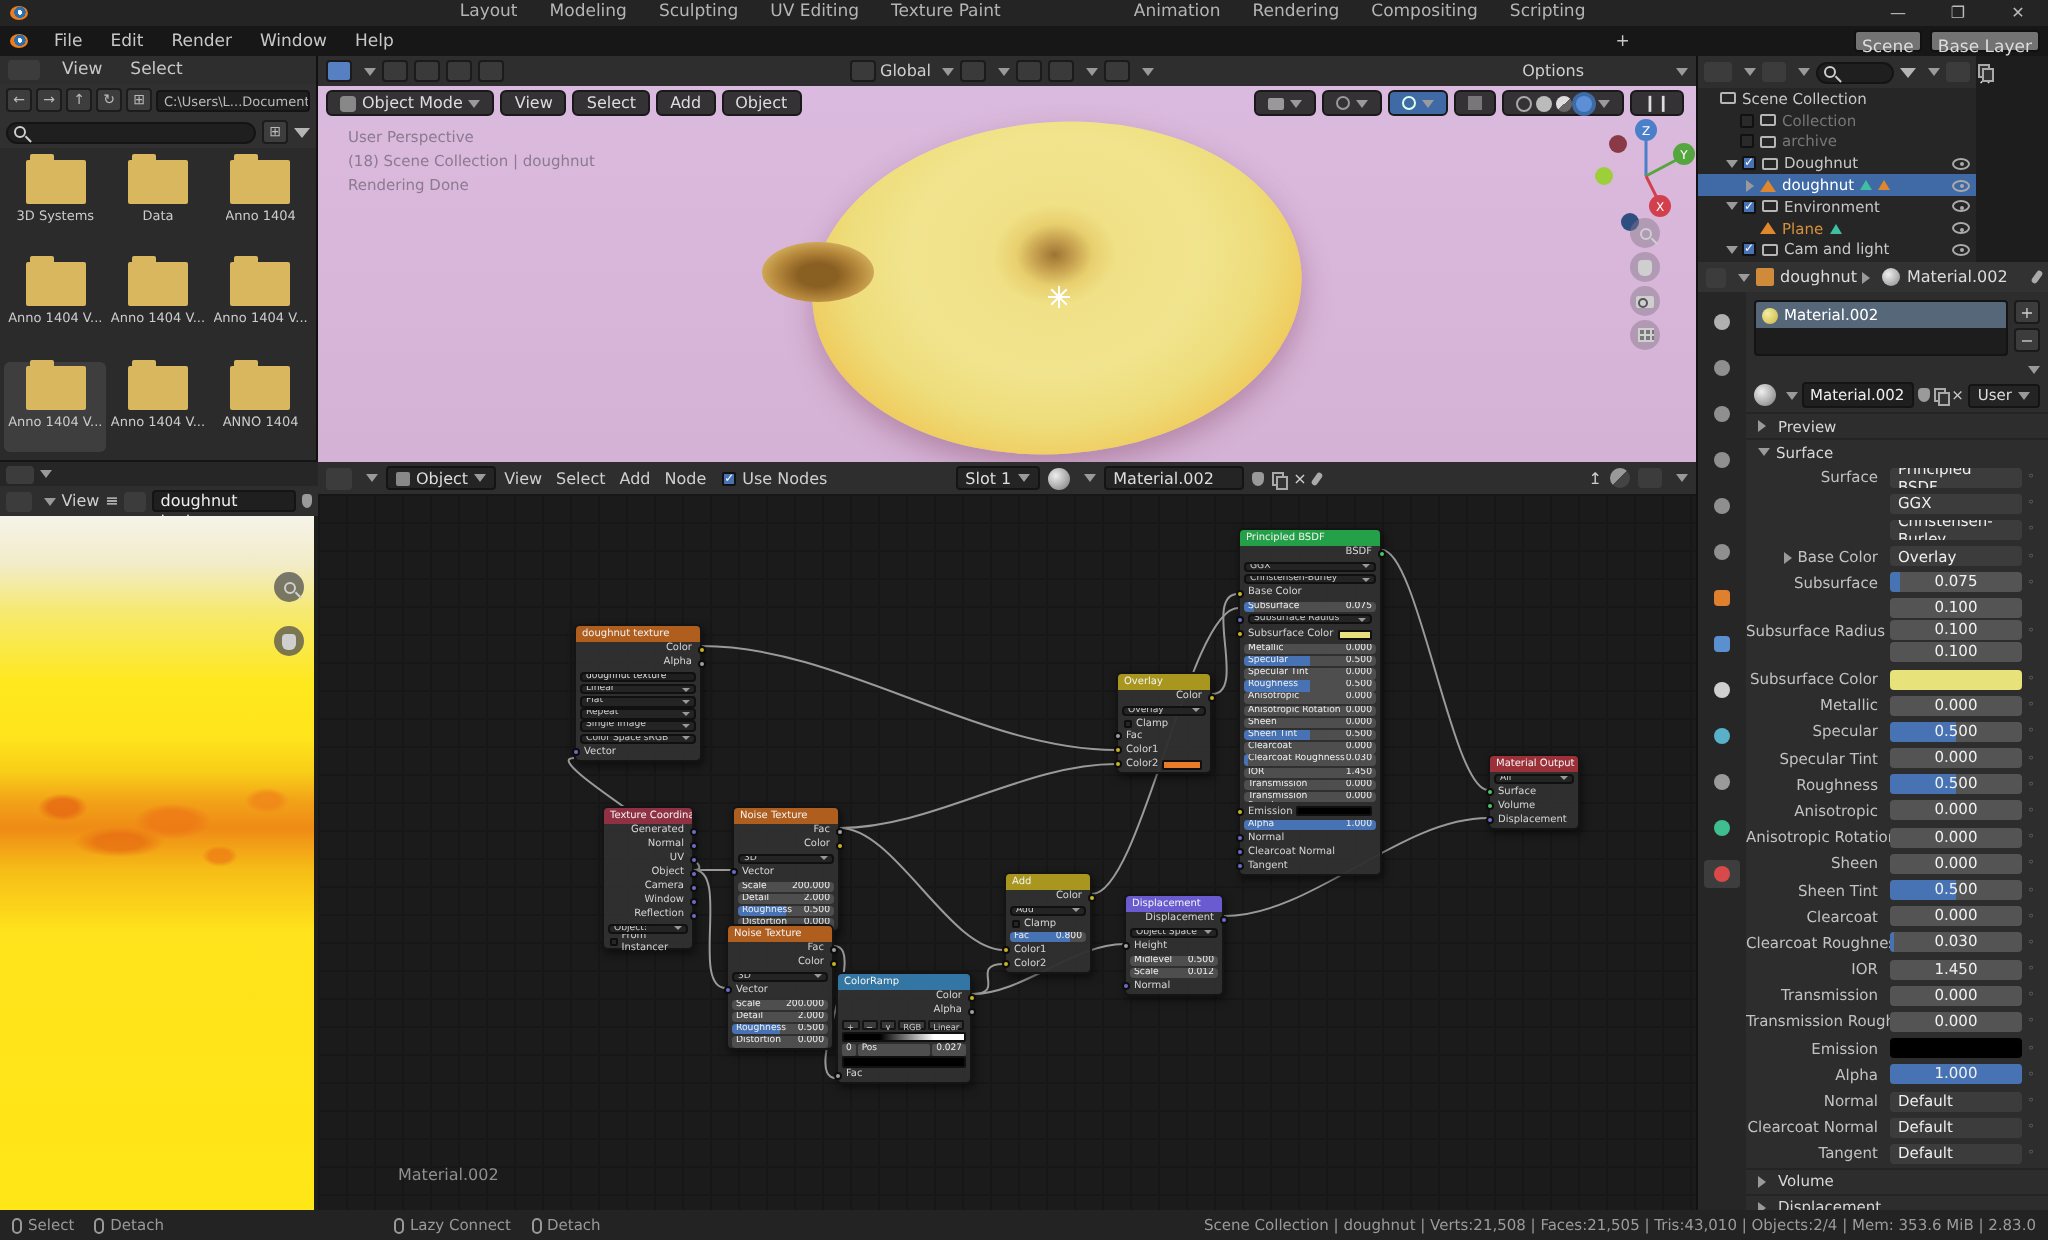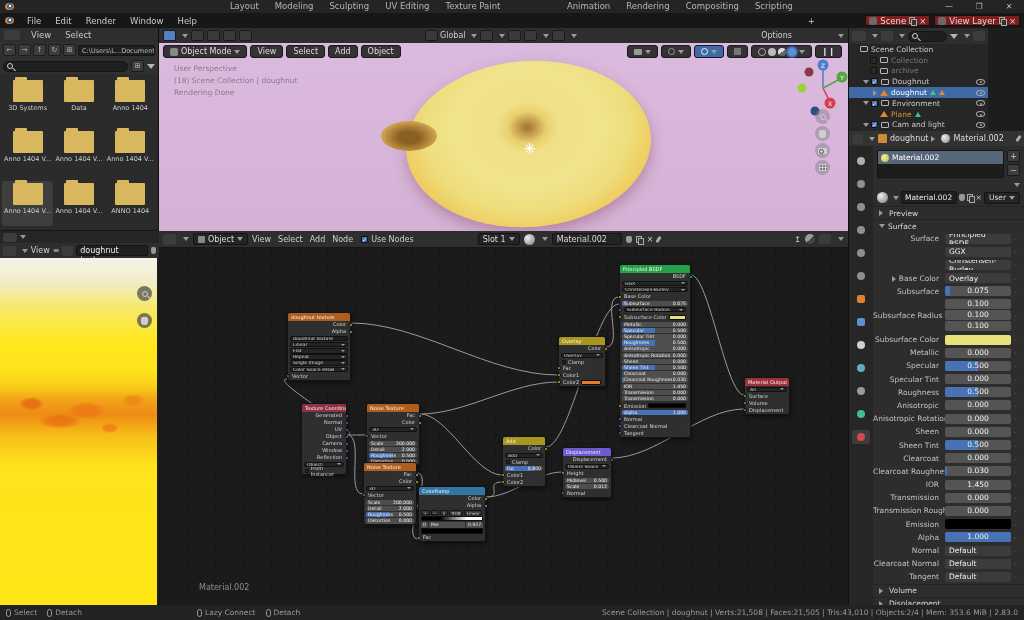--- a/index.html
+++ b/index.html
@@ -17,21 +17,21 @@
   .titlebar{position:absolute;left:0;top:0;width:1024px;height:13px;background:#242424;color:#c2c2c2;font-size:8px;display:flex;align-items:center;}
   .blogo{width:9px;height:7px;border-radius:50% 50% 50% 50%;background:radial-gradient(circle at 55% 45%,#fff 0 18%,#2a6fae 19% 45%,#ef7d19 46%);margin:0 6px 0 5px;}
   .wctl{margin-left:auto;display:flex;}
   .wctl span{width:30px;text-align:center;color:#bbb;font-size:8px;}
   .topbar{position:absolute;left:0;top:13px;width:1024px;height:15px;background:var(--bar);display:flex;align-items:center;font-size:8.5px;}
   .menu-item{padding:0 7px;color:#c8c8c8;}
   .ws-tabs{display:flex;margin-left:18px;}
   .ws-tab{padding:1px 8px 2px;border-radius:3px 3px 0 0;color:#b5b5b5;}
   .ws-tab.active{background:#3d3d3d;color:#fff;margin-top:29px;}
   .sceneblock{margin-left:auto;display:flex;align-items:center;gap:4px;margin-right:4px;}
-  .scenefield{display:flex;align-items:center;background:#7f1d1d;border:1px solid #111;border-radius:2px;height:11px;padding:0 3px;gap:3px;color:#ddd;}
+  .scenefield{display:flex;align-items:center;background:#737373;border:1px solid #111;border-radius:2px;height:11px;padding:0 3px;gap:3px;color:#ddd;flex-direction:column;}
   .miniico{width:8px;height:8px;background:#6a6a6a;border-radius:2px;display:inline-block;}
   
   .ehdr{background:#2e2e2e;display:flex;align-items:center;font-size:8.5px;color:#c6c6c6;}
   
   .fb{position:absolute;left:0;top:28px;width:159px;height:202px;background:#2b2b2b;border-right:1px solid #111;}
   .fb-h{height:14px;}
   .fb-nav{height:16px;background:#303030;display:flex;align-items:center;gap:2px;padding:0 3px;}
   .navb{width:13px;height:12px;background:#3d3d3d;border:1px solid #1c1c1c;border-radius:2px;color:#bbb;font-size:7px;text-align:center;line-height:11px;}
   .pathfield{flex:1;background:#1f1f1f;border:1px solid #141414;border-radius:2px;height:11px;font-size:6.5px;color:#bbb;padding:0 3px;line-height:10px;white-space:nowrap;overflow:hidden;}
   .fb-search{height:16px;background:#303030;display:flex;align-items:center;gap:3px;padding:0 3px;}
@@ -194,21 +194,21 @@
     <span class="menu-item">+</span>
     <span class="sceneblock">
       <span class="scenefield">
           <span class="miniico"></span>
           <span>Scene</span>
           <span class="i-copy"></span>
           <span>×</span>
         </span>
       <span class="scenefield">
           <span class="miniico"></span>
-          <span>View Layer</span>
+          <span>Base Layer</span>
           <span class="i-copy"></span>
           <span>×</span>
         </span>
     </span>
   </div>
 
   <div class="fb">
     <div class="ehdr fb-h">
       <span style="width:16px;height:10px;background:#3c3c3c;border-radius:2px;margin:0 4px;"></span>
       <span id="fb-menus"><span class="menu-item">View</span><span class="menu-item">Select</span></span>

